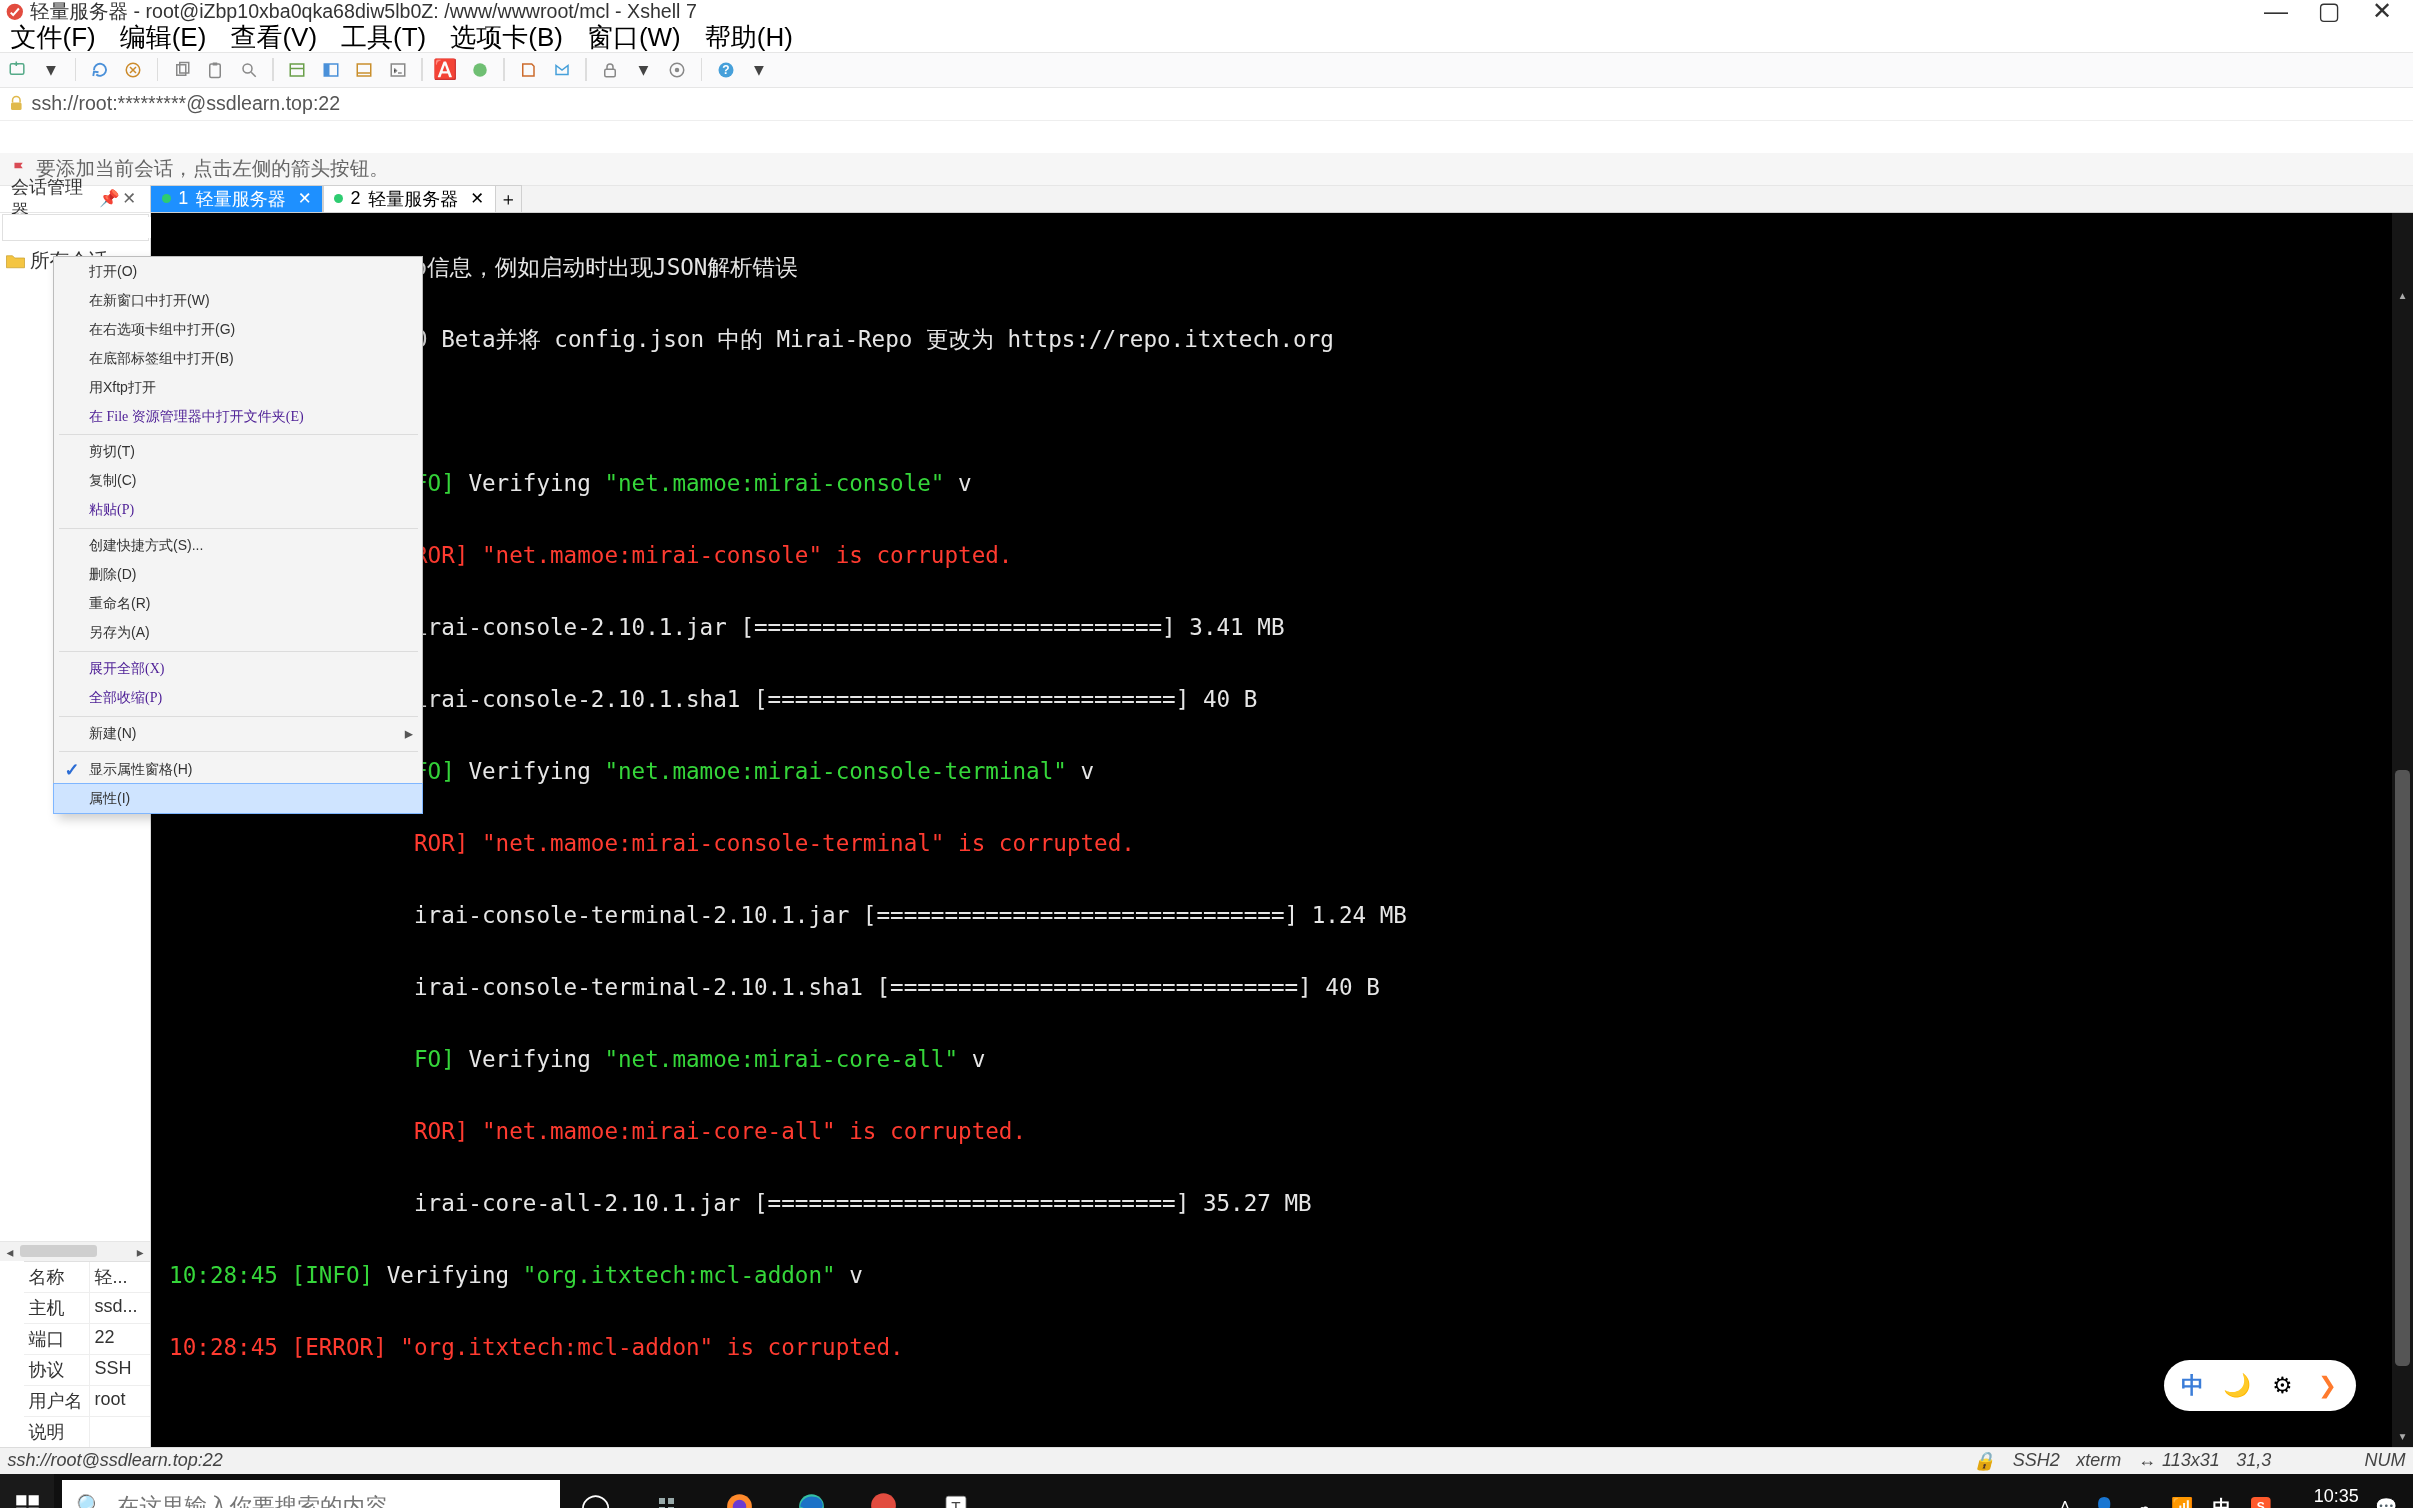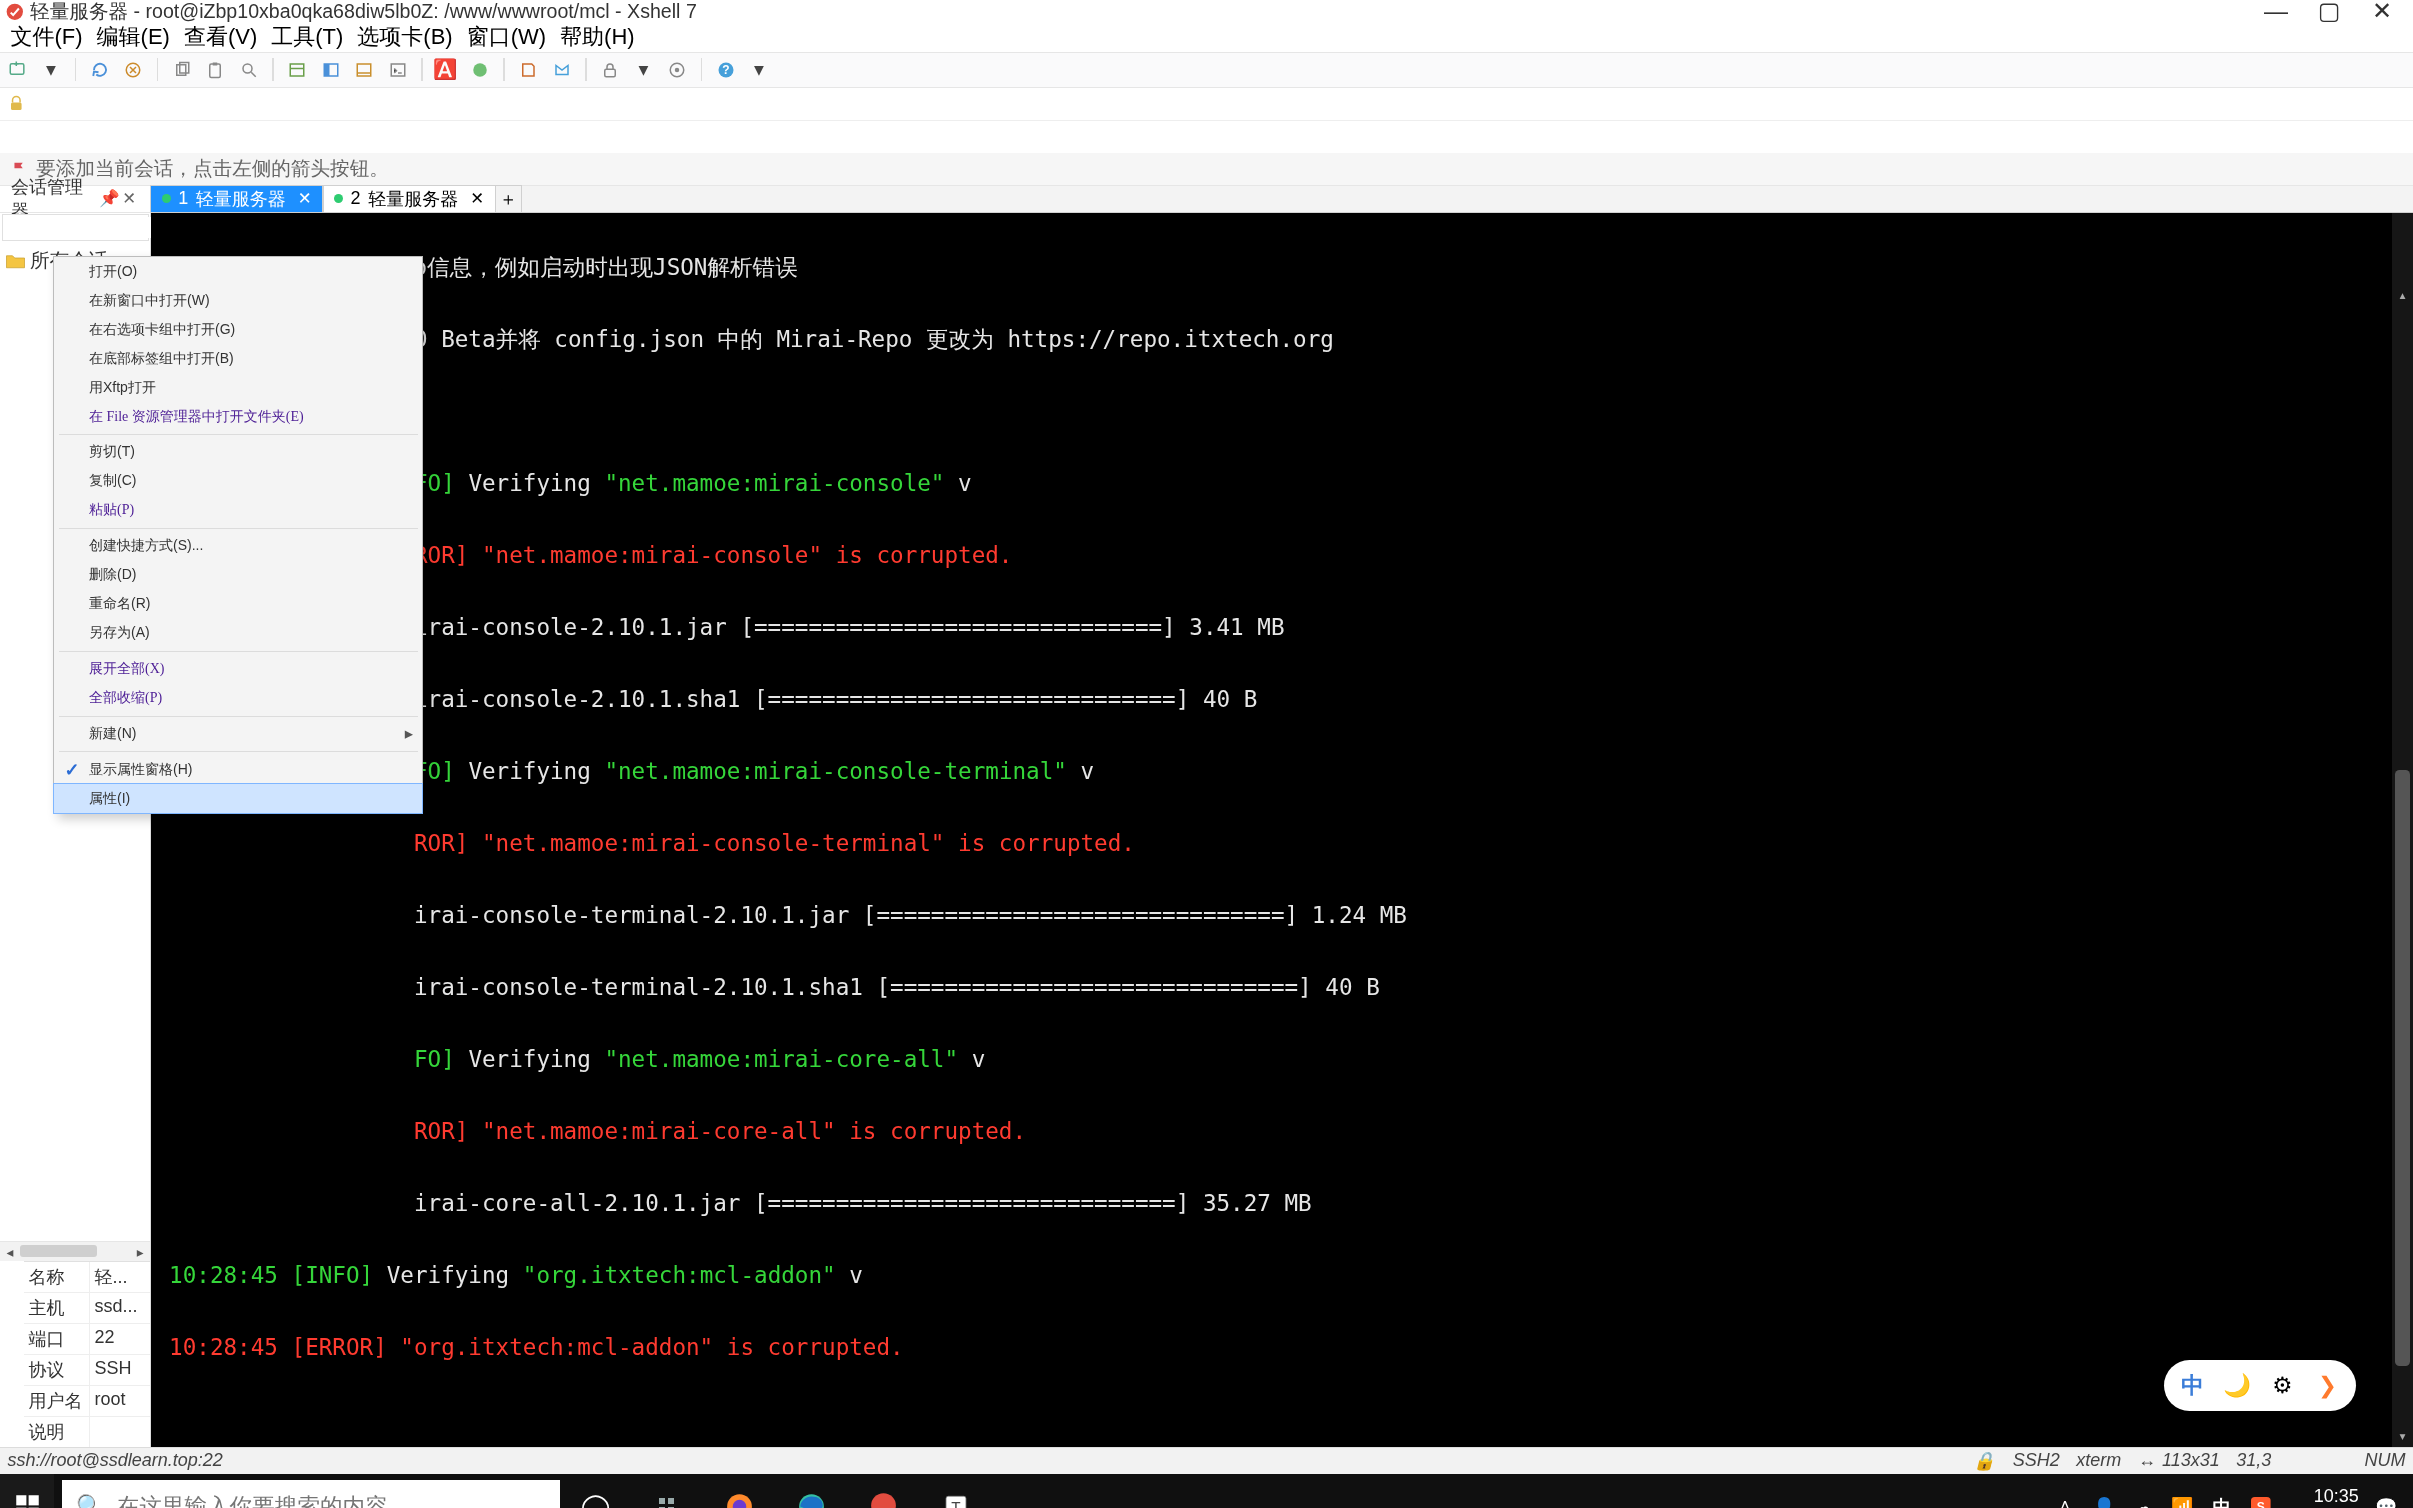--- a/index.html
+++ b/index.html
@@ -6,21 +6,21 @@
   html, body { width: 2413px; height: 1508px; font-family: "Microsoft YaHei", "Segoe UI", Tahoma, sans-serif; overflow: hidden; background: #fff; }
 
   
   .titlebar { height: 22.6px; display: flex; align-items: center; padding: 0 4.5px; font-size: 19.6px; color: #333; }
   .titlebar .app-icon { width: 19.6px; height: 19.6px; margin-right: 6px; }
   .titlebar .title-text { flex: 0 0 auto; }
   .titlebar .spacer { flex: 1; }
   .titlebar .win-btn { width: 53px; height: 22.6px; display: flex; align-items: center; justify-content: center; font-size: 24px; }
 
   
-  .menubar { height: 30px; display: flex; align-items: center; padding: 0 6px; font-size: 22px; gap: 5px; border-bottom: 0.8px solid #e6e6e6; }
+  .menubar { height: 30px; display: flex; align-items: center; padding: 0 6px; font-size: 26px; gap: 15px; border-bottom: 0.8px solid #e6e6e6; }
   .menubar .menu-item { padding: 3px 4.5px; }
 
   
   .toolbar { height: 35px; display: flex; align-items: center; padding: 0 4.5px; gap: 7.5px; border-bottom: 0.8px solid #e6e6e6; background: #fafafb; }
   .toolbar .tbtn { width: 26px; height: 26px; display: flex; align-items: center; justify-content: center; font-size: 19.6px; color: #444; }
   .toolbar .tbtn.sep { width: 1.5px; background: #ddd; height: 22.6px; margin: 0 3px; }
 
   
   .addrbar { height: 33px; display: flex; align-items: center; padding: 0 7.5px; font-size: 19.6px; color: #555; gap: 7.5px; border-bottom: 0.8px solid #eee; }
 
@@ -234,20 +234,21 @@
   <span class="tbtn">▾</span>
 </div>
 
 <div class="addrbar">
   <span>
       <svg width="16.6" height="16.6" viewBox="0 0 22 22">
         <rect x="4" y="10" width="14" height="10" rx="2" fill="#e0b94b"></rect>
         <path d="M6 10V7a5 5 0 1 1 10 0v3" fill="none" stroke="#e0b94b" stroke-width="2"></path>
       </svg>
     </span>
+  <span style="flex:1;">ssh://root:*********@ssdlearn.top:22</span>
 </div>
 
 <div class="tipbar">
   <span class="flag-icon">
       <svg viewBox="0 0 24 24" width="16.6" height="16.6">
         <path d="M5 3v18M5 4h12l-3 4 3 4H5" fill="#d94b55"></path>
       </svg>
     </span>
   <span>要添加当前会话，点击左侧的箭头按钮。</span>
 </div>

